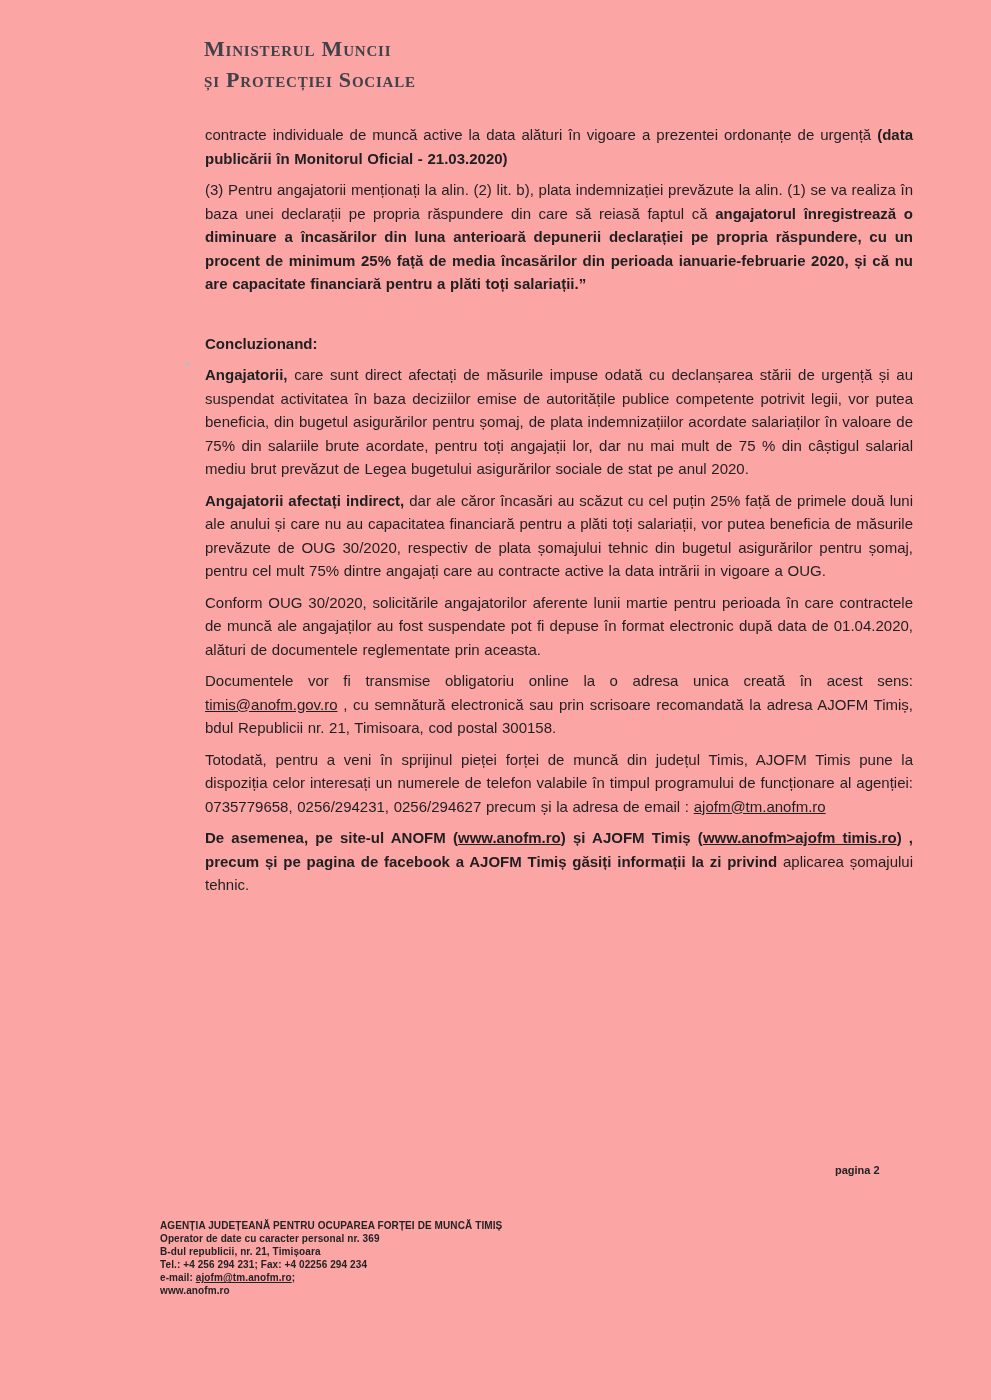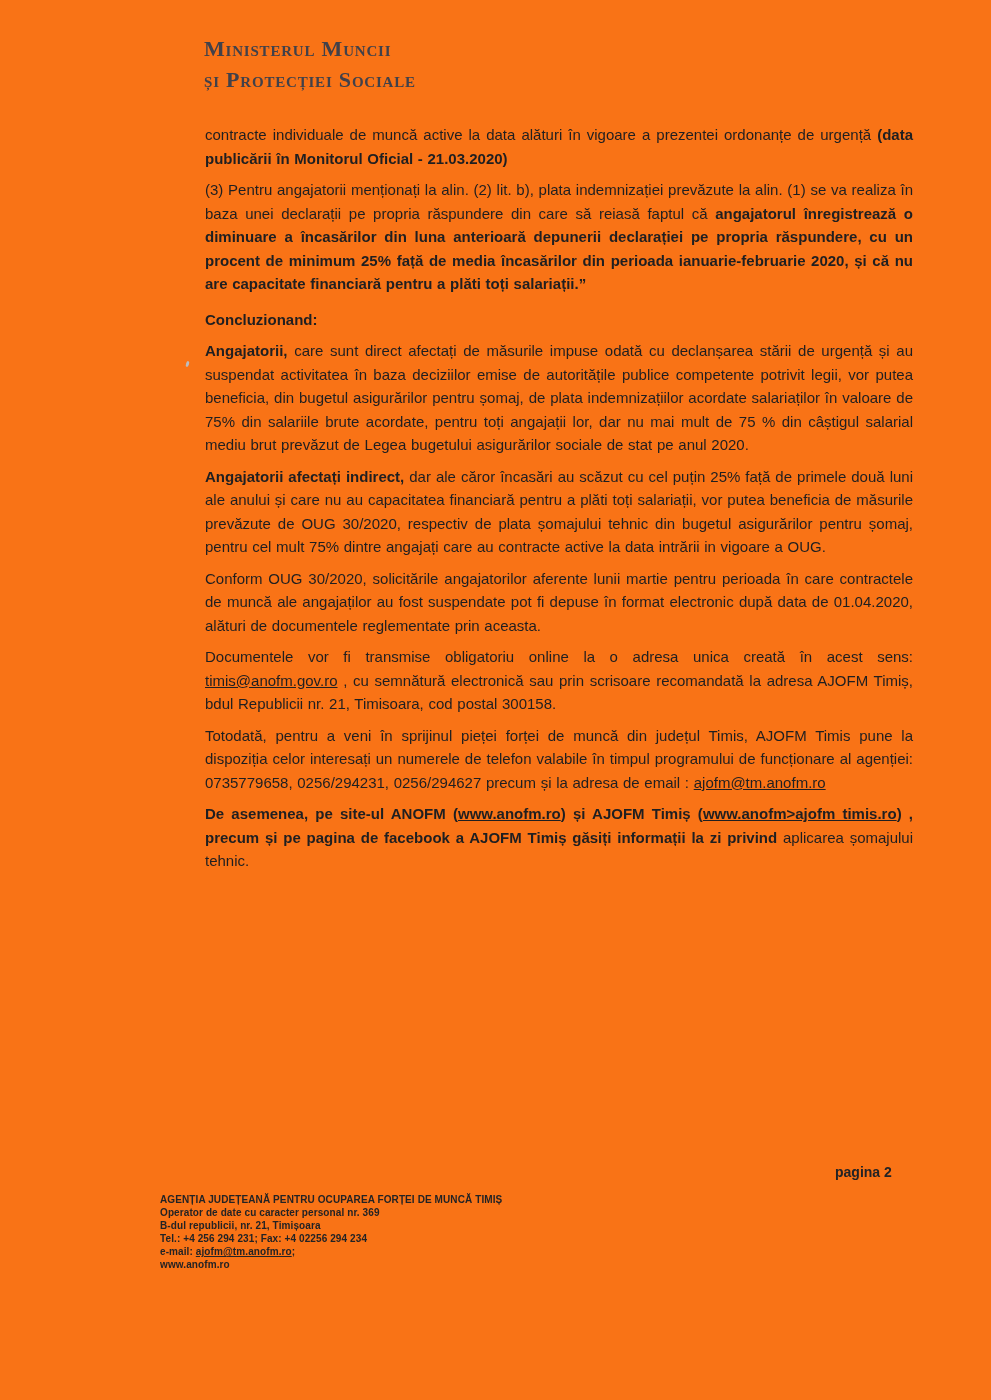--- a/index.html
+++ b/index.html
@@ -5,21 +5,21 @@
   * { margin:0; padding:0; box-sizing:border-box; }
   html, body { width:991px; height:1400px; }
   body {
     background:#fcfcfb;
     font-family:"Liberation Sans", sans-serif;
     -webkit-font-smoothing:antialiased;
   }
   .page {
     position:relative;
     width:991px; height:1400px;
-    background:#f97316;
+    background:#fca5a5;
     overflow:hidden;
   }
   .ministry-header {
     position:absolute;
     left:204px; top:33px;
     font-family:"Liberation Serif", serif;
     font-variant:small-caps;
     font-weight:600;
     font-size:22px;
     line-height:31px;
@@ -32,45 +32,45 @@
     width:708px;
     color:#1f1f21;
   }
   p.doc {
     font-size:15px;
     line-height:23.5px;
     text-align:justify;
     margin:0 0 8px 0;
     word-spacing:0.5px;
   }
-  p.doc.heading { margin-top:12px; }
+  p.doc.heading { margin-top:36px; }
   .b { font-weight:700; }
   .u { text-decoration:underline; }
   .scan-artifact {
     position:absolute; left:186px; top:361px;
     width:3px; height:6px;
     background:#bcbcbe;
     border-radius:50%;
     transform:rotate(18deg);
   }
   .footer {
     position:absolute;
-    left:160px; top:1193px;
+    left:160px; top:1219px;
     color:#232325;
     font-weight:700;
     font-size:10px;
     line-height:13px;
     letter-spacing:0.1px;
   }
   .page-number {
     position:absolute;
     left:835px; top:1164px;
     color:#232325;
     font-weight:700;
-    font-size:14px;
+    font-size:11px;
   }
 </style>
 </head>
 <body>
 
 <div class="page">
 
   <div class="ministry-header">
     <div>Ministerul Muncii</div>
     <div>și Protecției Sociale</div>

